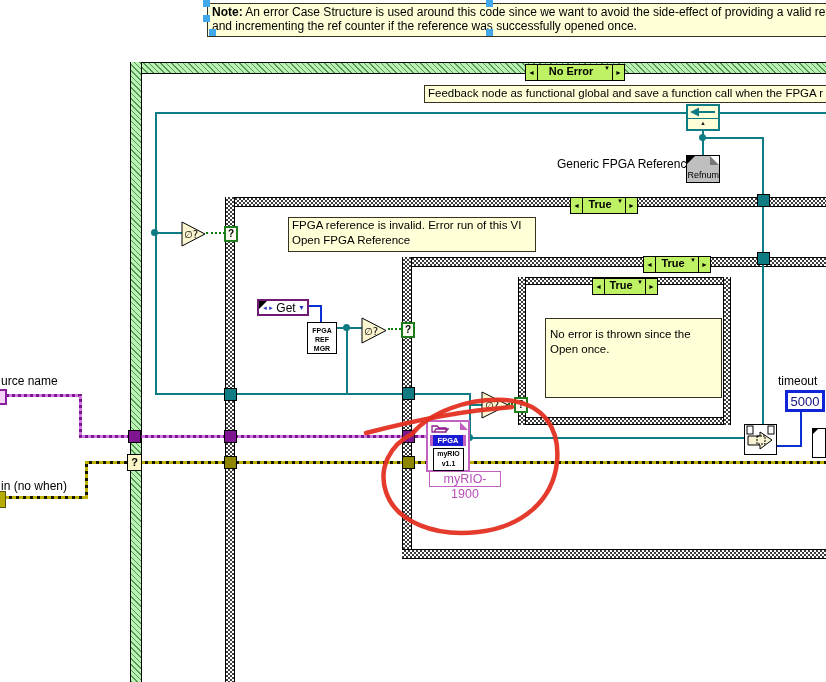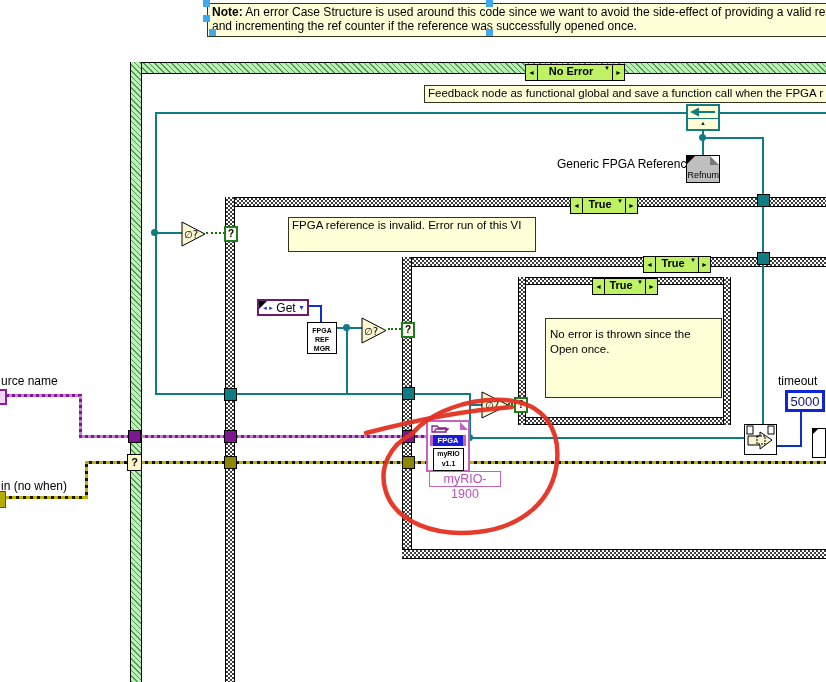--- a/index.html
+++ b/index.html
@@ -108,20 +108,21 @@
   <div class="handle" style="left:486px;top:0px;"></div>
   <div class="handle" style="left:203px;top:15px;"></div>
   <div class="handle" style="left:209px;top:29px;"></div>
   <div class="handle" style="left:486px;top:29px;"></div>
 
   <div class="cmt" style="left:424px;top:85px;width:402px;height:16px;">
     <span>Feedback node as functional global and save a function call when the FPGA r</span>
   </div>
   <div class="cmt" style="left:288px;top:217px;width:240px;height:33px;">
     <div>FPGA reference is invalid. Error run of this VI</div>
+    <div>Open FPGA Reference</div>
   </div>
   <div class="cmt" style="left:545px;top:318px;width:167px;height:62px;padding:8px 4px;">
     <div>No error is thrown since the</div>
     <div>Open once.</div>
   </div>
 
   <div class="wire wt-h" style="left:155px;top:112px;width:671px;"></div>
   <div class="wire wt-v" style="left:155px;top:112px;height:283px;"></div>
   <div class="wire wt-h" style="left:155px;top:232px;width:28px;"></div>
   <div class="wire wt-h" style="left:155px;top:393px;width:248px;"></div>

